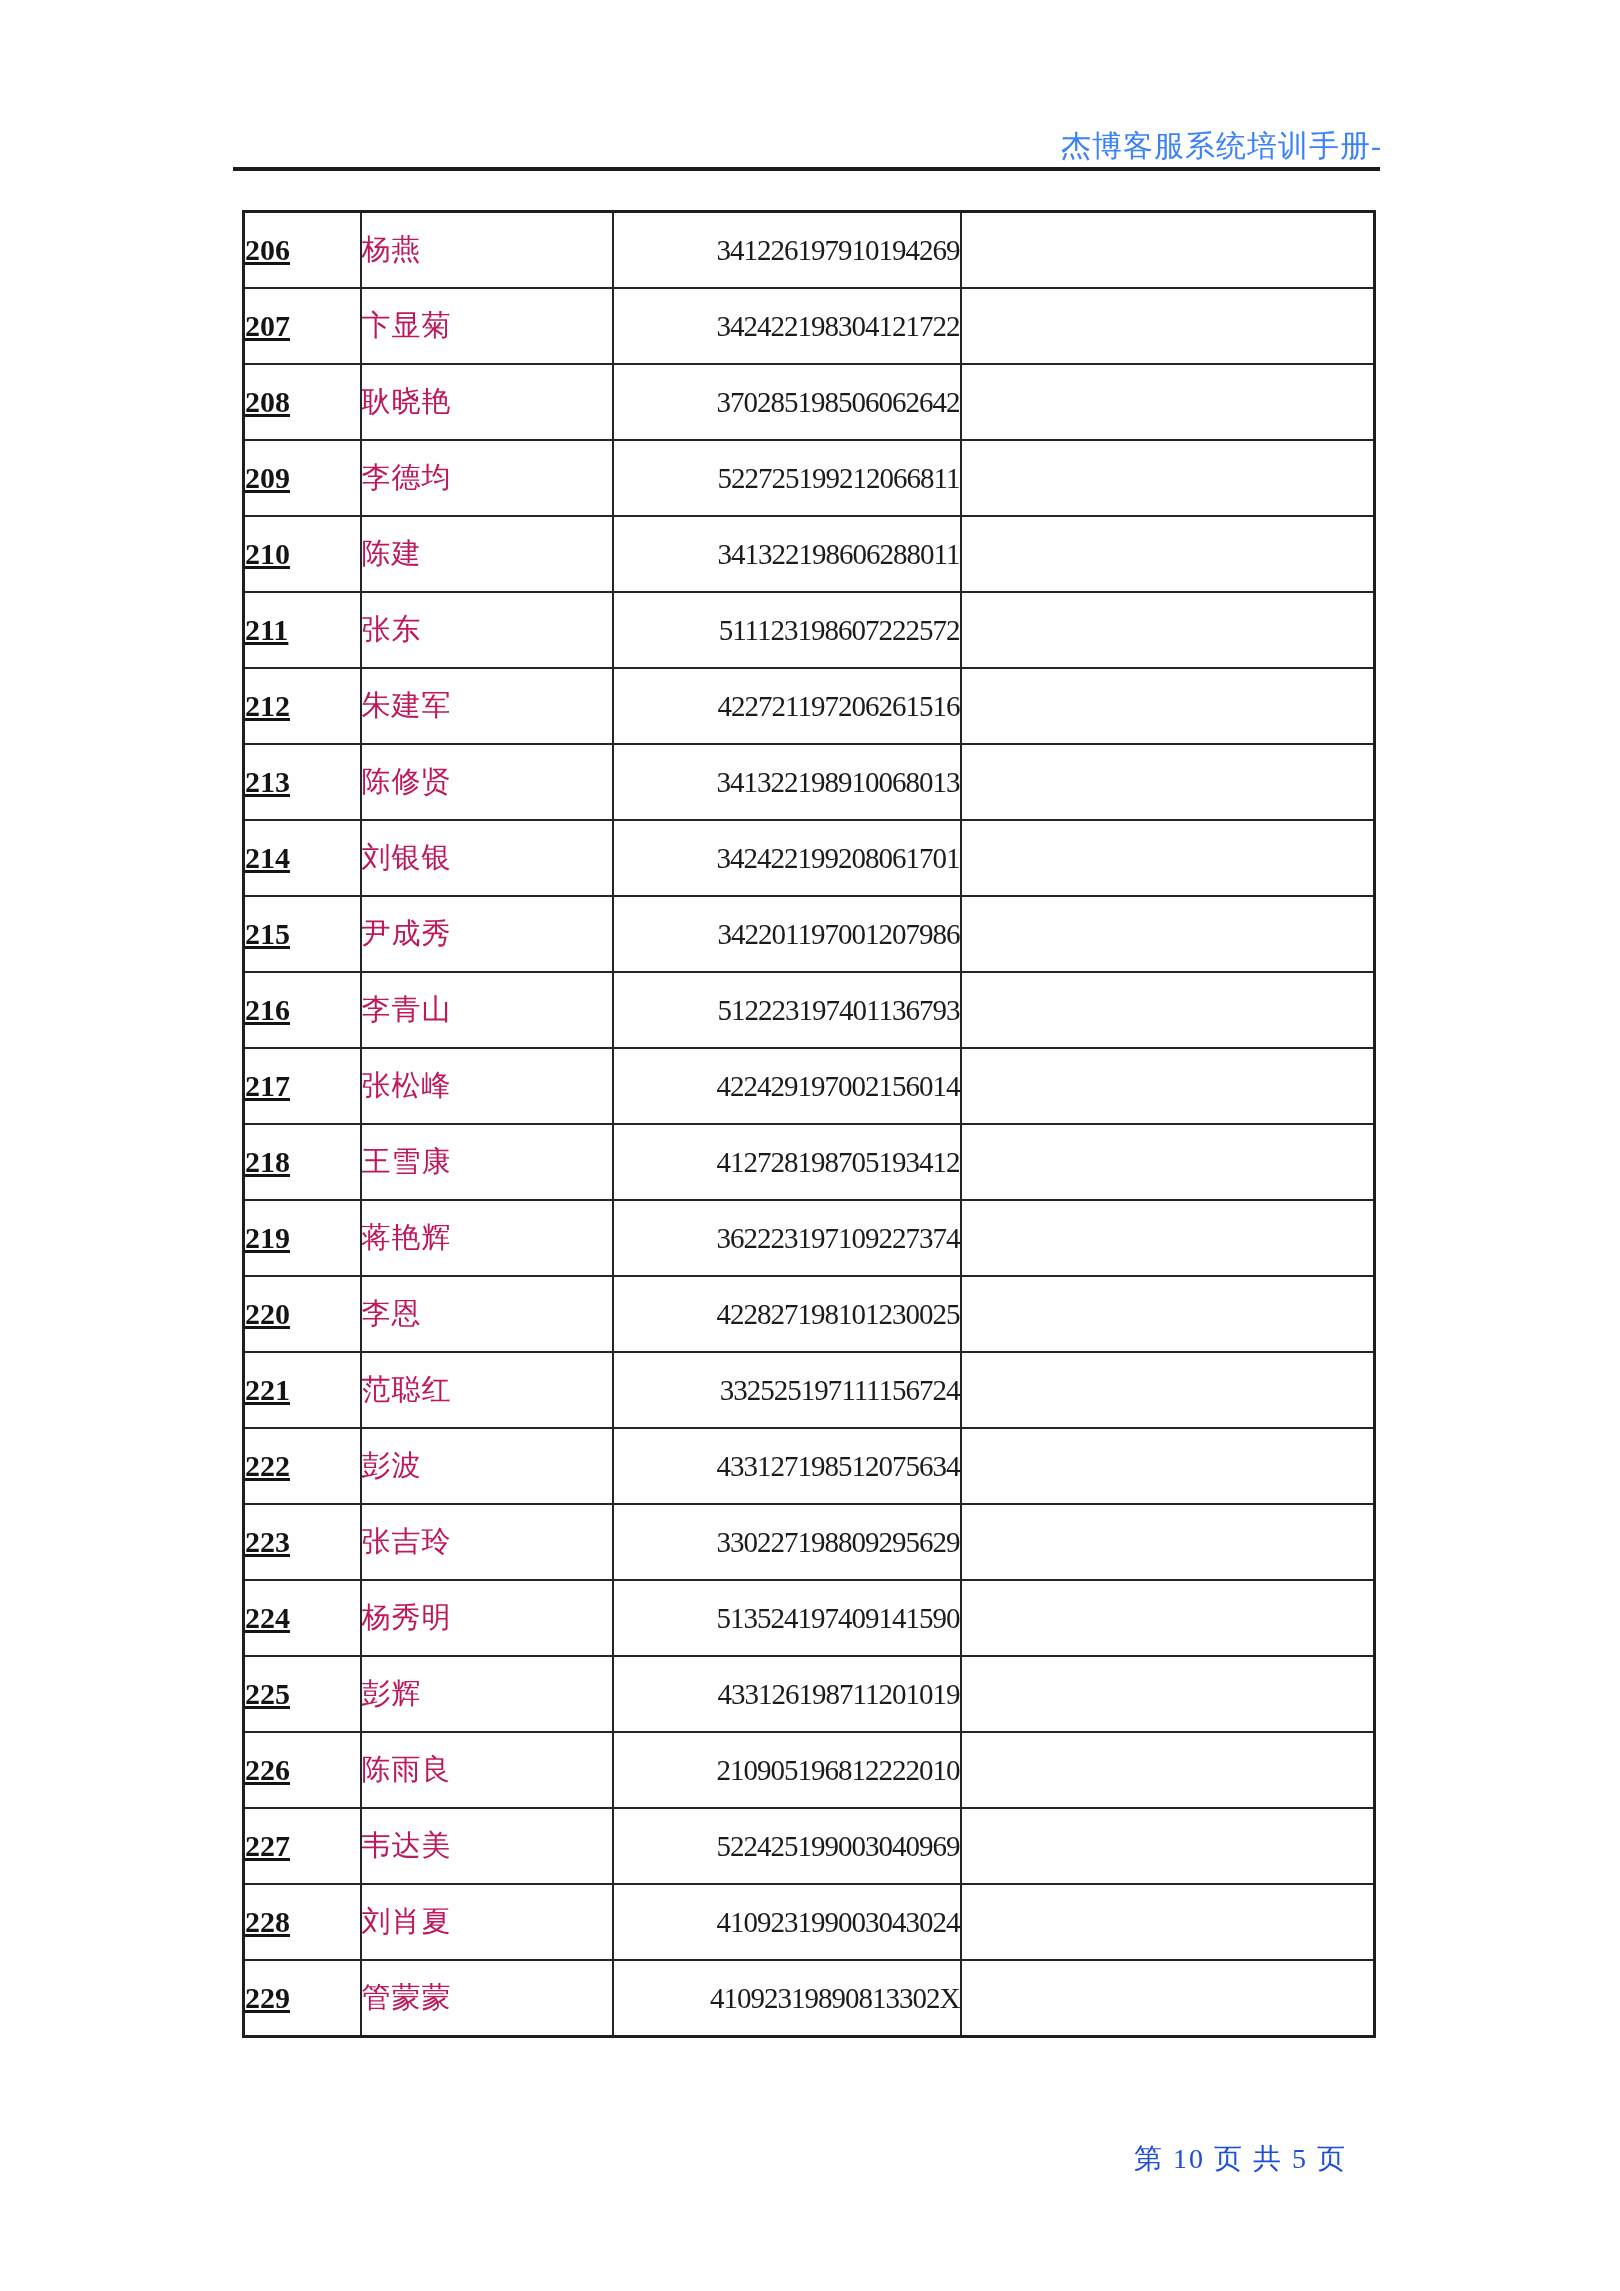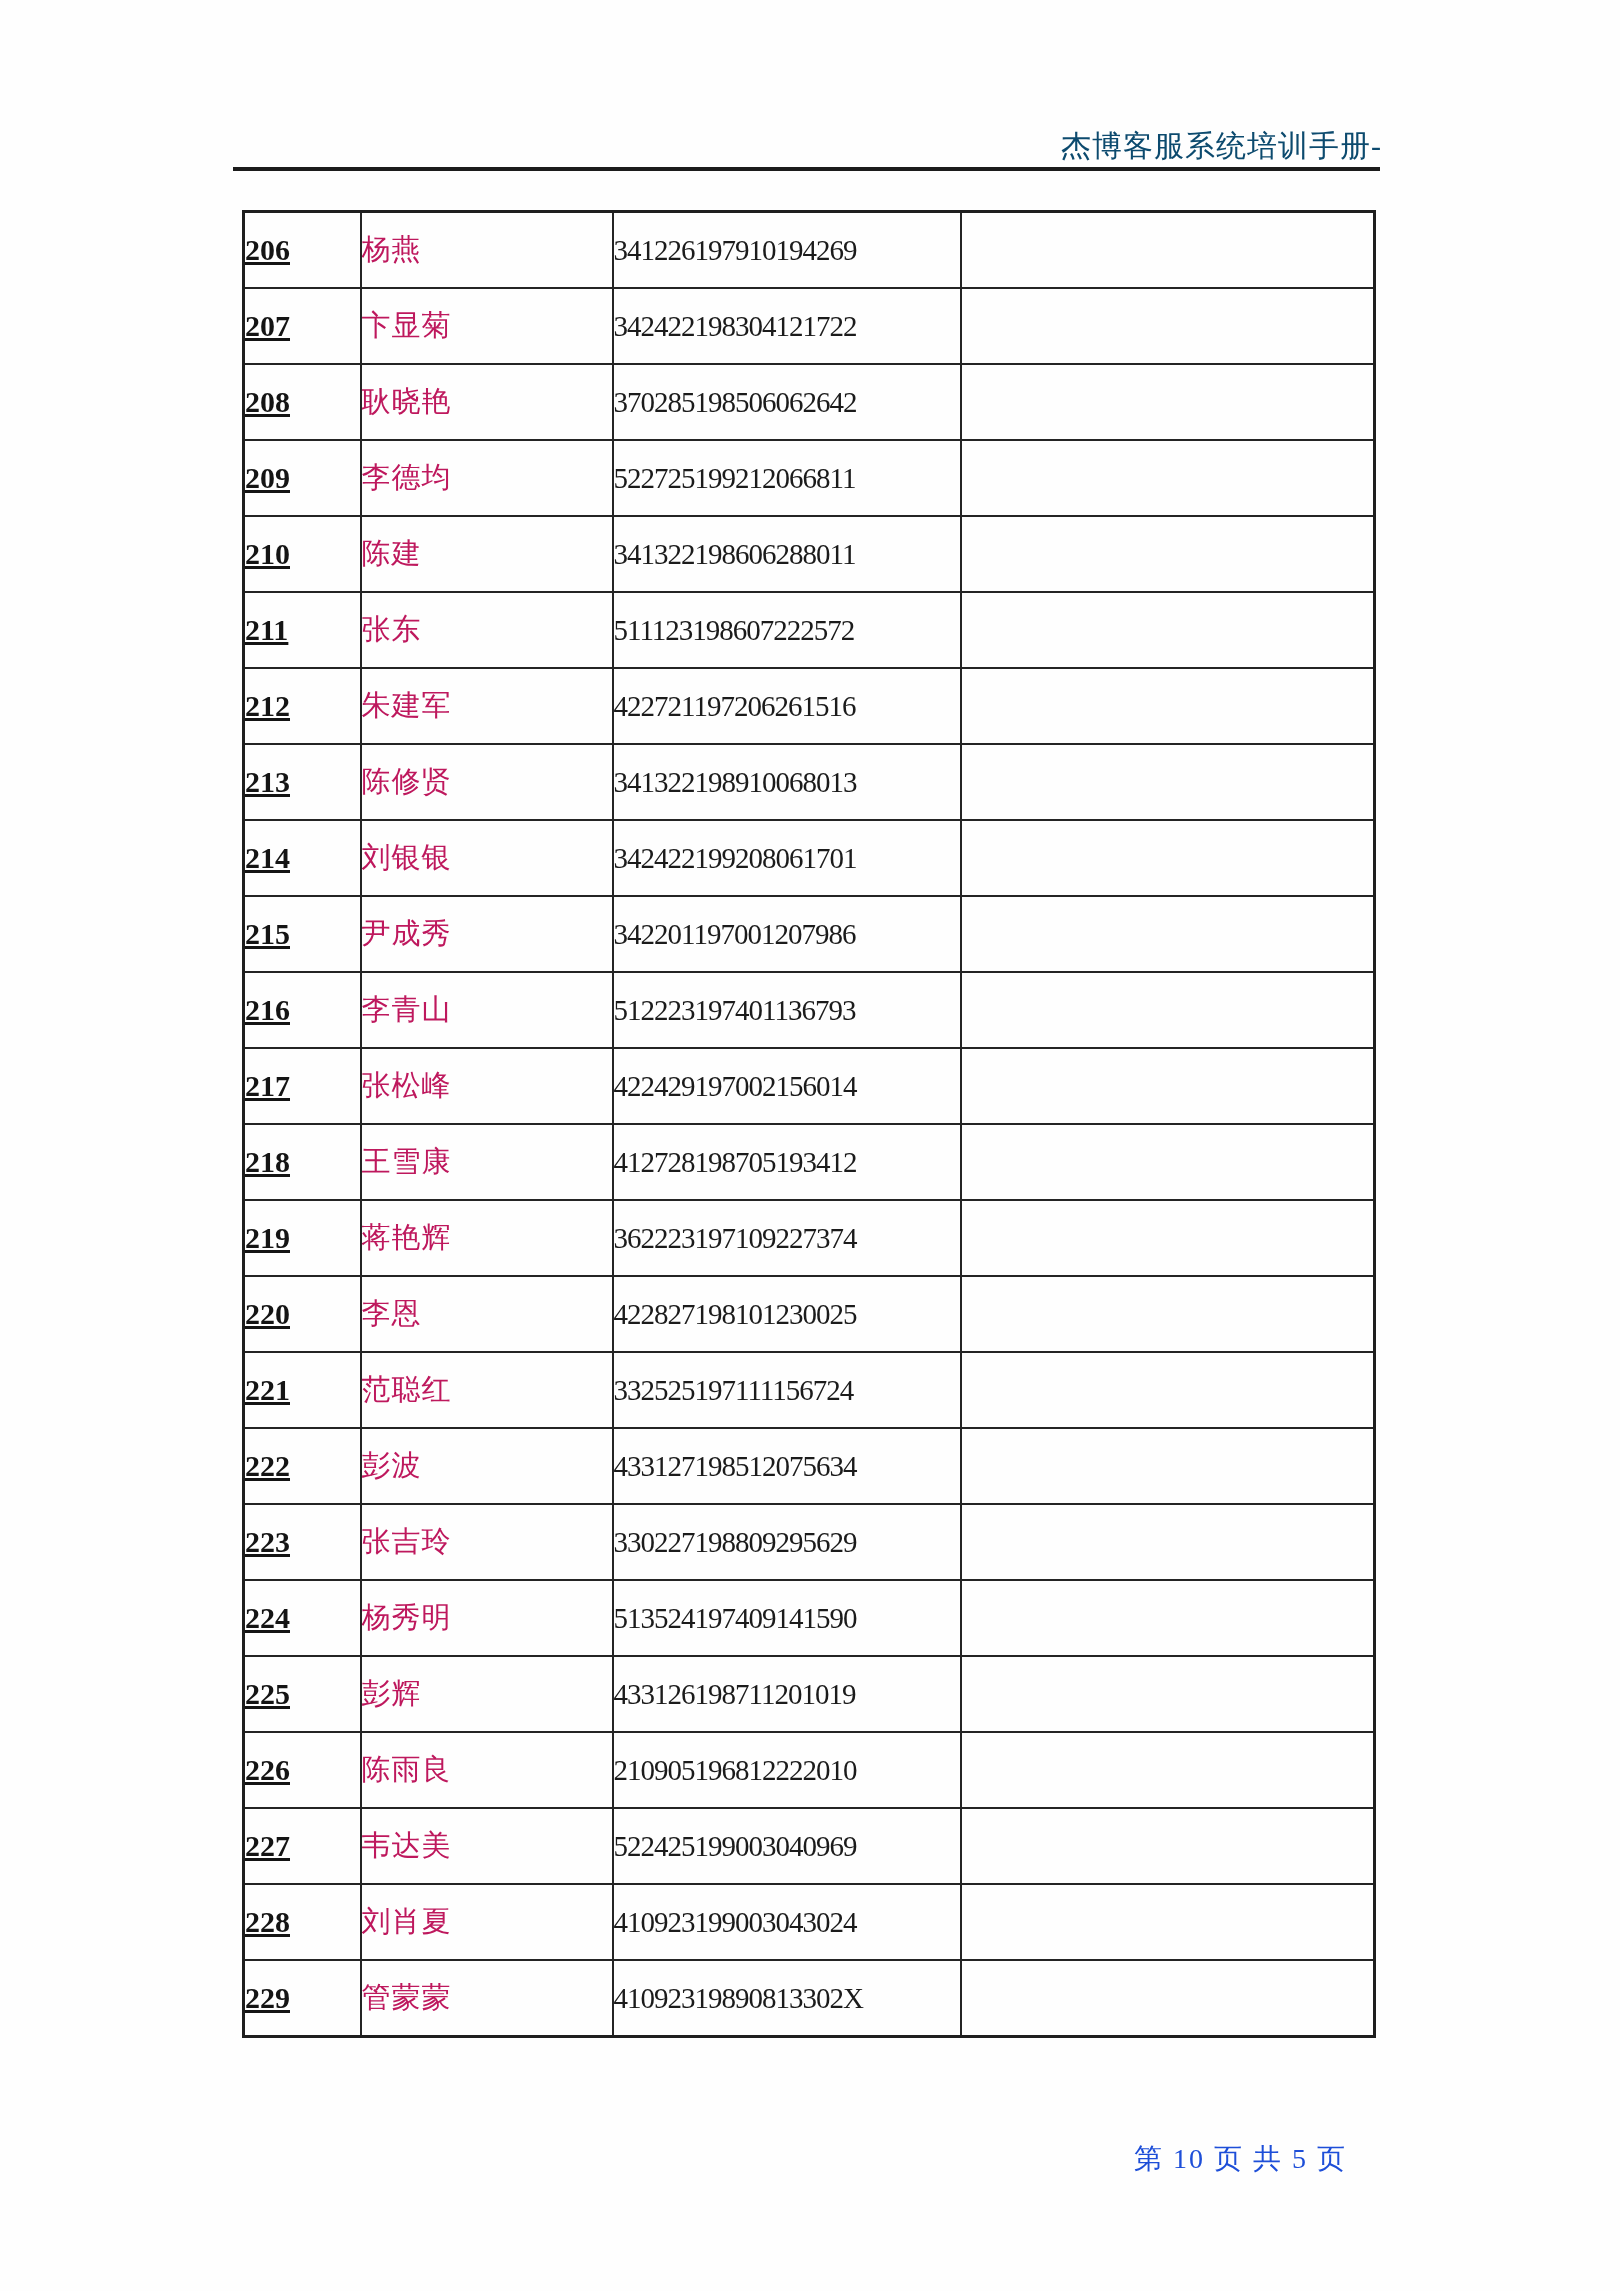--- a/index.html
+++ b/index.html
@@ -17,21 +17,21 @@
     color: #161616;
   }
   
   .header-title {
     position: absolute;
     top: 128px;
     right: 238px;
     font-size: 30px;
     line-height: 35px;
     letter-spacing: 1px;
-    color: #0c4a6e;
+    color: #3b82f6;
     white-space: nowrap;
   }
   .header-rule {
     position: absolute;
     top: 167px;
     left: 233px;
     width: 1147px;
     height: 3.9px;
     background: #1c1c1c;
   }
@@ -63,21 +63,21 @@
     color: #141414;
     text-decoration: underline;
   }
   td.c-name {
     font-size: 29px;
     color: #be185d;
     letter-spacing: 1px;
     font-family: Liberation Mono, monospace;
   }
   td.c-id {
-    text-align: left;
+    text-align: right;
     font-size: 29px;
     letter-spacing: -1px;
     color: #1b1b1b;
     font-variant-numeric: lining-nums;
   }
   td.c-empty {
     background: #fefefe;
   }
   
   .footer-text {

